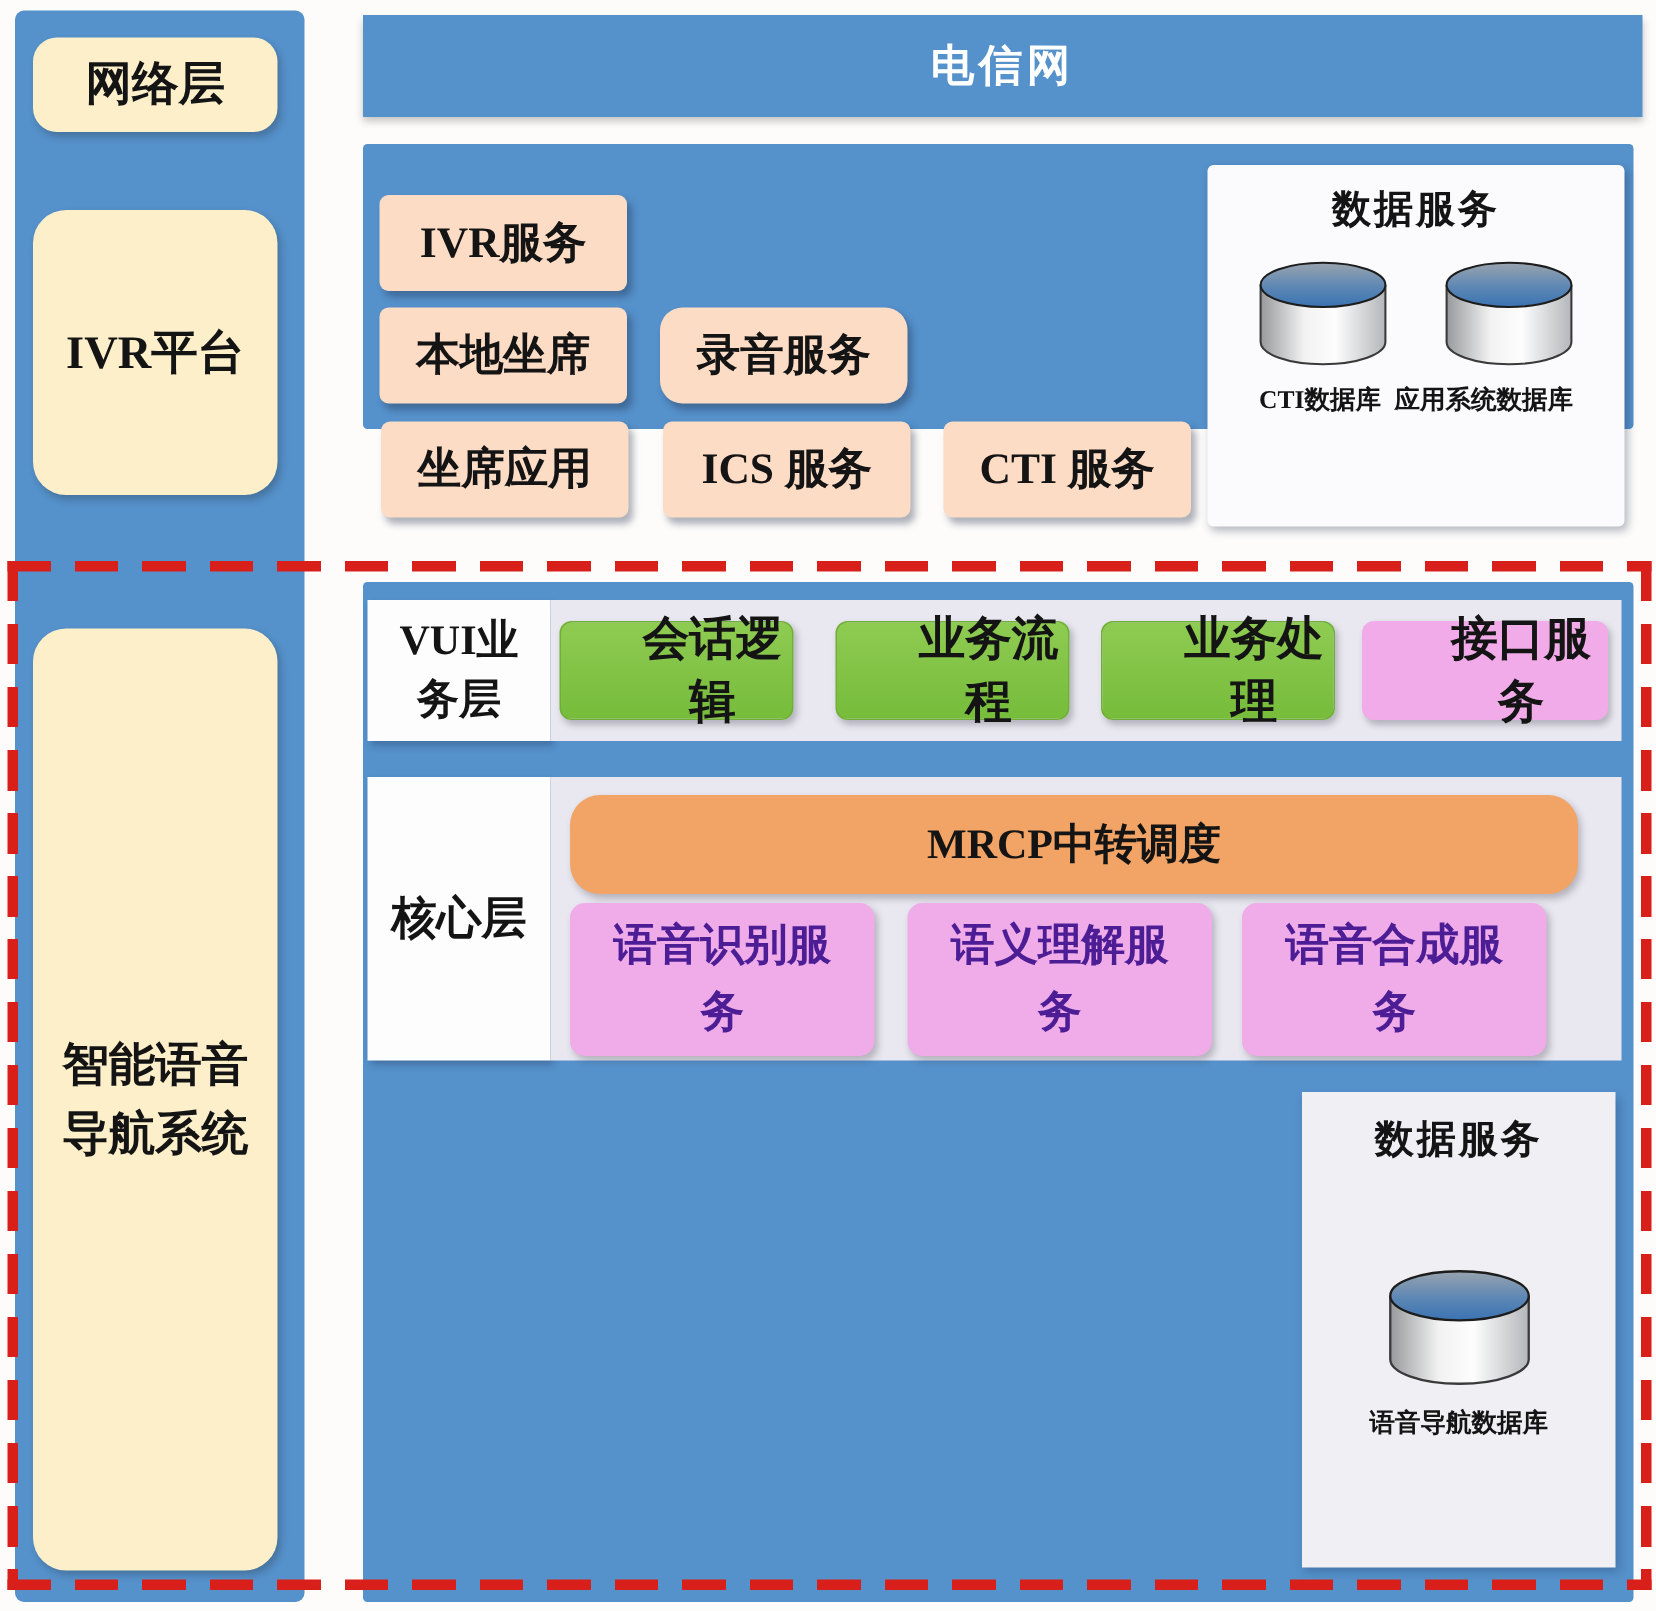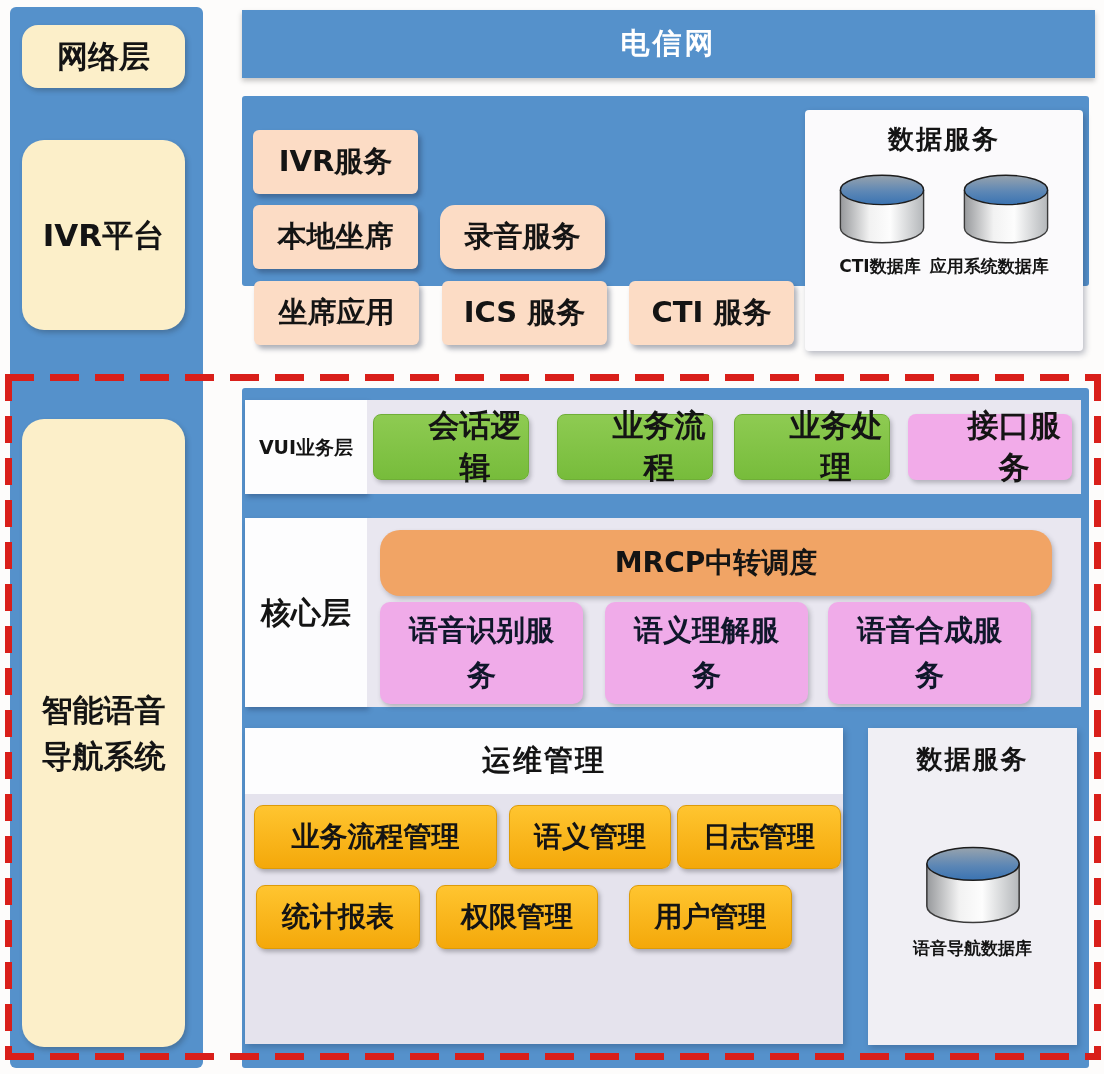--- a/index.html
+++ b/index.html
@@ -3,21 +3,21 @@
 <meta charset="utf-8">
 <style>
   * { margin:0; padding:0; box-sizing:border-box; }
   body {
     font-family: "DejaVu Sans", "Liberation Sans", sans-serif;
     background:#fdfcfb;
     width:1104px; height:1074px; overflow:hidden;
   }
   #canvas { position:relative; width:1104px; height:1074px; background:#fdfcfb; }
 
-  .blue  { background:#5591cb; }
+  .blue  { background:#5591cb;font-family:Liberation Serif, serif; }
   .abs   { position:absolute; }
   .ctr   { display:flex; align-items:center; justify-content:center; text-align:center; }
 
   
   #left-col { left:10px; top:7px; width:193px; height:1061px; border-radius:6px; }
   .cream-box {
     background:#fcefc9; border-radius:22px;
     font-size:31px; font-weight:700; color:#141414;
     line-height:1.5; word-break:break-all;
     box-shadow:2px 3px 5px rgba(30,30,30,.25);
@@ -54,42 +54,42 @@
   .dash-v { width:7px;  background:repeating-linear-gradient(180deg,#d91f1a 0 27px,transparent 27px 42px); }
   #dash-top    { left:5px;    top:374px;  width:1096px; }
   #dash-bottom { left:5px;    top:1053px; width:1096px; }
   #dash-left   { left:5px;    top:374px;  height:686px; }
   #dash-right  { left:1094px; top:374px;  height:686px; }
 
   
   #nav-panel { left:242px; top:388px; width:847px; height:680px; border-radius:3px; }
 
   .layer-label { position:absolute; background:#fdfdfe;
-    font-size:19px; font-weight:700; color:#141414; line-height:1.4;
+    font-size:28px; font-weight:700; color:#141414; line-height:1.4;
     word-break:break-all; box-shadow:2px 3px 5px rgba(20,30,60,.3); }
   #vui-label  { left:3px; top:12px;  width:122px; height:94px;  padding:0 11px; }
   #core-label { left:3px; top:130px; width:122px; height:189px; font-size:30px; }
 
   .lav-strip { position:absolute; background:#e9e7f0; }
   #vui-strip  { left:125px; top:12px;  width:714px; height:94px; }
   #core-strip { left:125px; top:130px; width:714px; height:189px; }
 
   .green-box { position:absolute; top:14px; width:156px; height:66px;
     background:linear-gradient(#8ecb52,#77bc3b); border:1px solid #6fae37; border-radius:8px;
     font-size:31px; font-weight:700; color:#141414;
     box-shadow:2px 3px 4px rgba(60,60,70,.3);padding-left:48px; }
   .orchid { background:#f2abe9 !important; border:none !important; }
 
   #mrcp-bar { position:absolute; left:13px; top:12px; width:672px; height:66px;
     background:#f1a465; border-radius:20px;
     font-size:28px; font-weight:700; color:#141414;
     box-shadow:2px 3px 5px rgba(60,60,70,.3); }
   .pink-svc { position:absolute; top:84px; width:203px; height:102px;
     background:#f0abe9; border-radius:10px; padding:0 22px;
-    font-size:29px; font-weight:700; color:#0f172a; line-height:1.55;
+    font-size:29px; font-weight:700; color:#4c1d95; line-height:1.55;
     word-break:break-all; box-shadow:2px 3px 5px rgba(60,60,70,.3); }
 
   
   #ops-panel { position:absolute; left:3px; top:340px; width:598px; height:316px;
     background:#e5e3ed; box-shadow:2px 3px 6px rgba(20,30,60,.25); }
   #ops-header { width:100%; height:66px; background:#fdfdfe;
     font-size:29px; font-weight:700; color:#141414; letter-spacing:2px; }
   .gold-box { position:absolute; height:64px;
     background:linear-gradient(#ffc530,#f4a80a); border:1px solid #dd9b08; border-radius:9px;
     font-size:28px; font-weight:700; color:#141414;
@@ -210,43 +210,20 @@
           <span>语音识别服务</span>
         </div>
       <div class="pink-svc ctr" style="left:238px;">
           <span>语义理解服务</span>
         </div>
       <div class="pink-svc ctr" style="left:461px;">
           <span>语音合成服务</span>
         </div>
     </div>
 
-    <div id="ops-panel">
-      <div id="ops-header" class="ctr">
-        <span>运维管理</span>
-      </div>
-      <div class="gold-box ctr" style="left:9px;top:77px;width:243px;">
-          <span>业务流程管理</span>
-        </div>
-      <div class="gold-box ctr" style="left:264px;top:77px;width:162px;">
-          <span>语义管理</span>
-        </div>
-      <div class="gold-box ctr" style="left:432px;top:77px;width:164px;">
-          <span>日志管理</span>
-        </div>
-      <div class="gold-box ctr" style="left:11px;top:157px;width:164px;">
-          <span>统计报表</span>
-        </div>
-      <div class="gold-box ctr" style="left:191px;top:157px;width:162px;">
-          <span>权限管理</span>
-        </div>
-      <div class="gold-box ctr" style="left:384px;top:157px;width:163px;">
-          <span>用户管理</span>
-        </div>
-    </div>
 
     <div id="ds2-panel">
       <div class="ds-title">数据服务</div>
       <svg width="116" height="100" viewBox="0 0 120 104">
         <path d="M12 30 v44 a48 17 0 0 0 96 0 v-44" fill="url(#cylBody)" stroke="#3a3a3a" stroke-width="1.6"></path>
         <ellipse cx="60" cy="30" rx="48" ry="17" fill="url(#cylTop)" stroke="#1d1d1d" stroke-width="1.6"></ellipse>
       </svg>
       <div class="db-labels">
         <span>语音导航数据库</span>
       </div>

